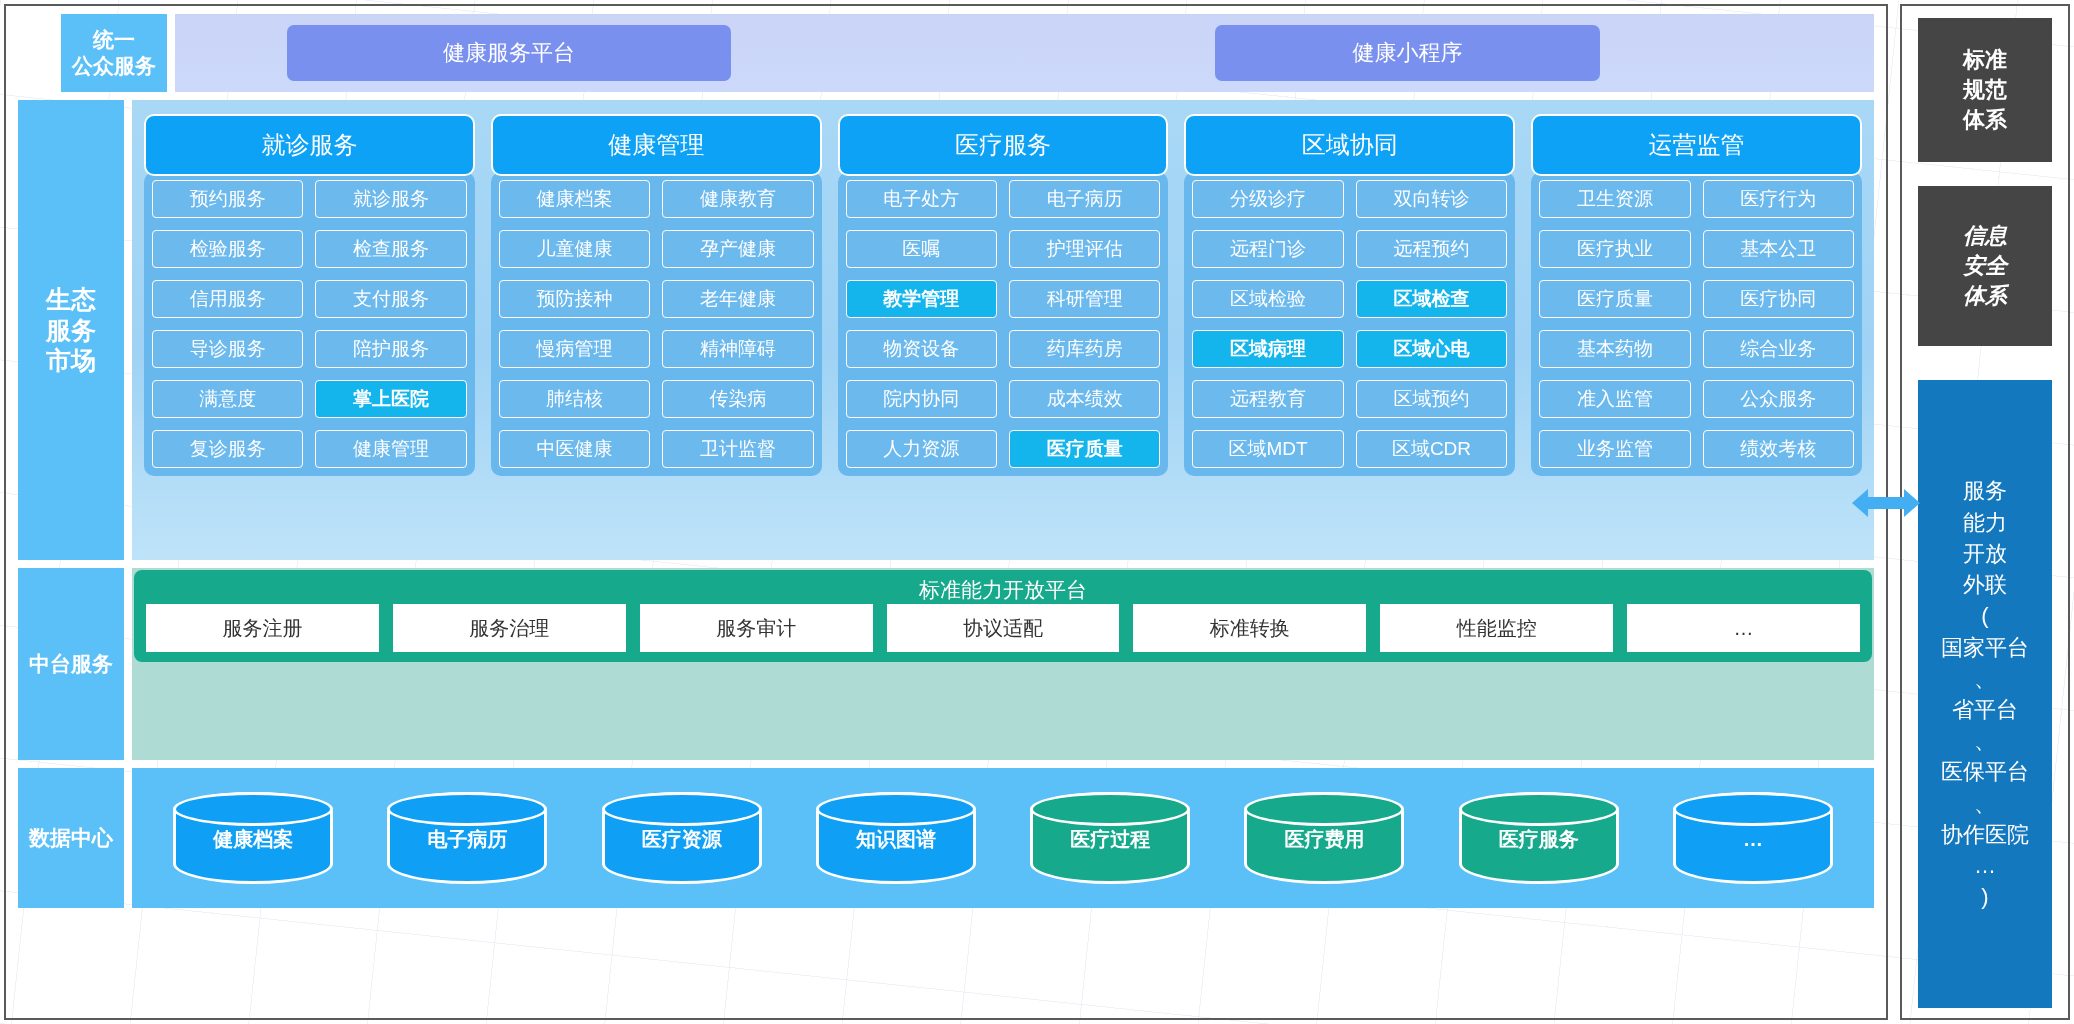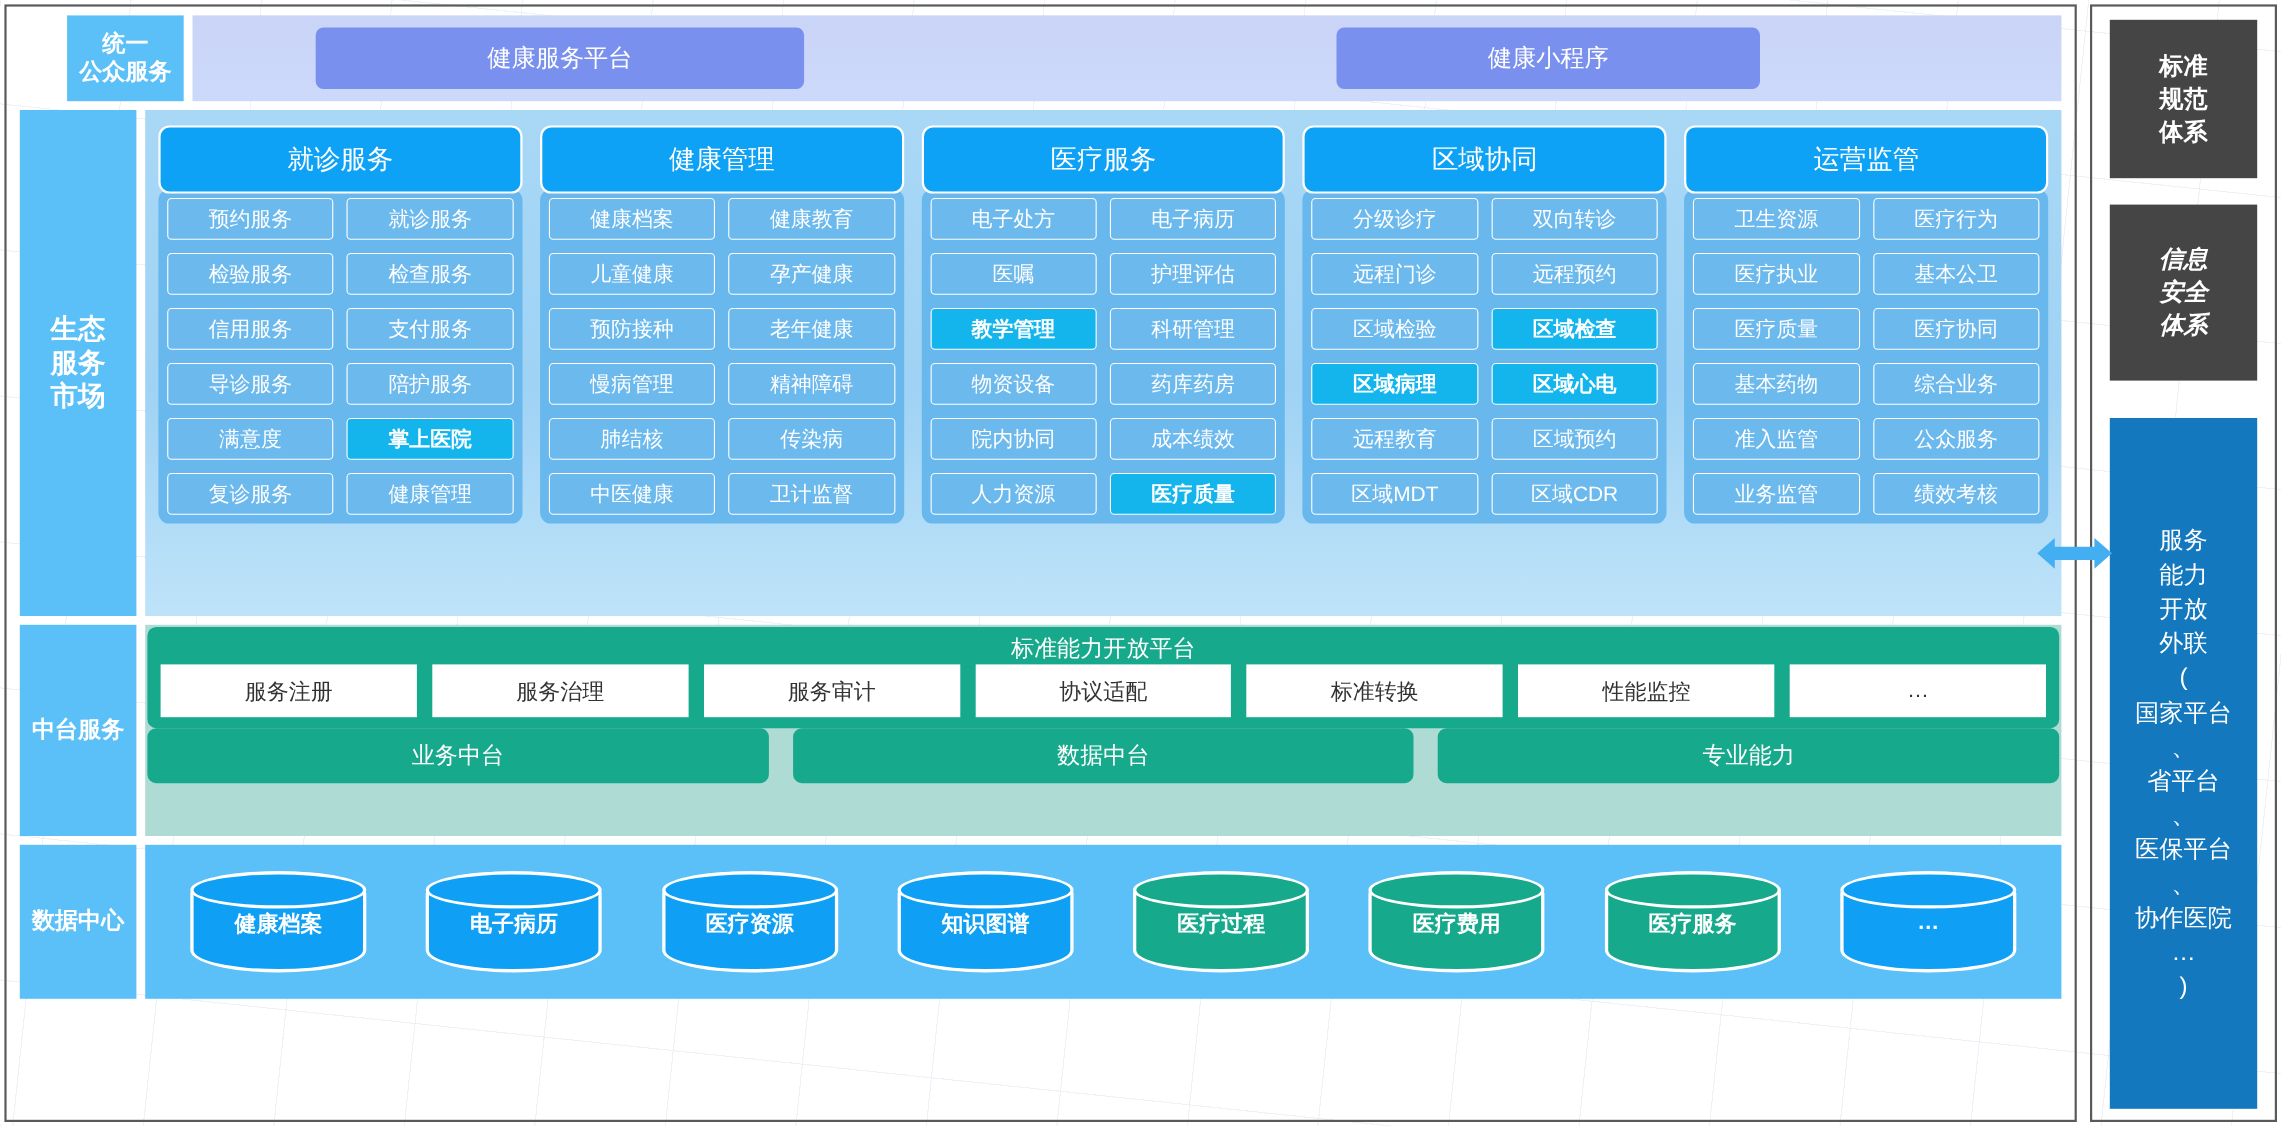--- a/index.html
+++ b/index.html
@@ -354,25 +354,20 @@
         <div class="std-chips" id="std-chips">
             <div class="std-chip">服务注册</div>
             <div class="std-chip">服务治理</div>
             <div class="std-chip">服务审计</div>
             <div class="std-chip">协议适配</div>
             <div class="std-chip">标准转换</div>
             <div class="std-chip">性能监控</div>
             <div class="std-chip">…</div>
           </div>
       </div>
-      <div class="mid-bars" id="mid-bars">
-          <div class="mid-bar">业务中台</div>
-          <div class="mid-bar">数据中台</div>
-          <div class="mid-bar">专业能力</div>
-        </div>
     </div>
   </div>
 
   <div class="row" id="row-data">
     <div class="row-label">数据中心</div>
     <div class="data-body" id="data-body">
         <div class="cyl">
           <div class="cyl-shape"></div>
           <div class="cyl-top"></div>
           <div class="cyl-label">健康档案</div>

